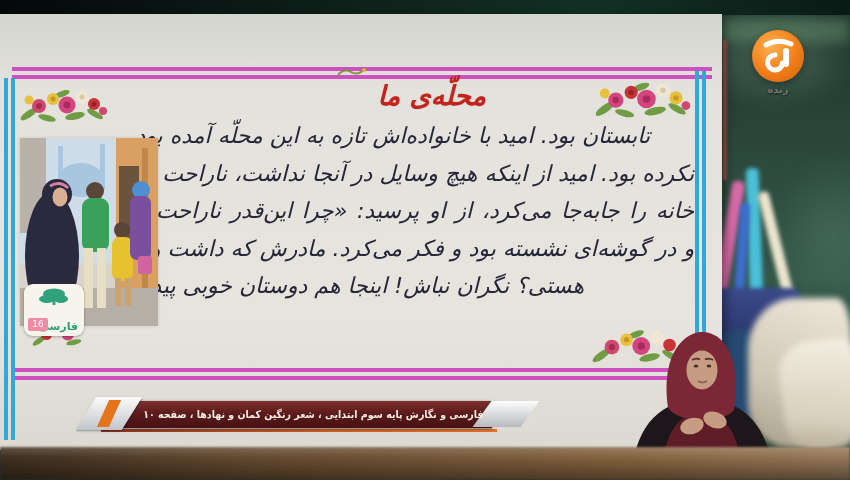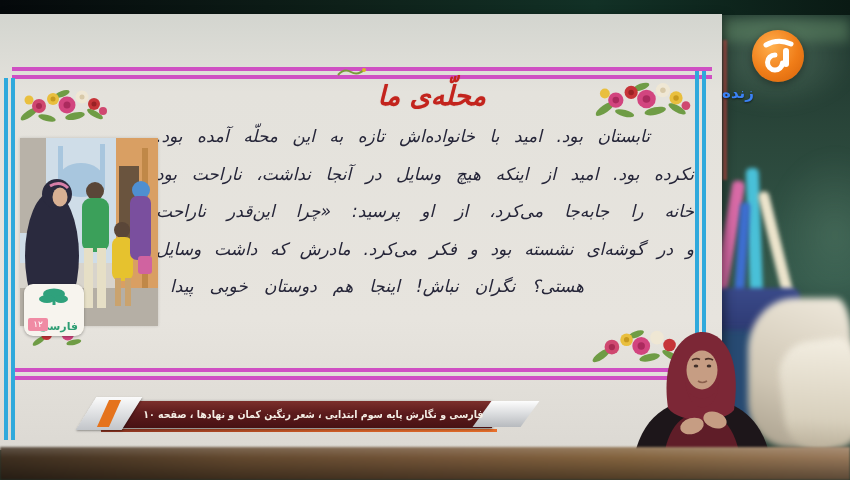--- a/index.html
+++ b/index.html
@@ -59,21 +59,21 @@
   .fl-tr{right:30px;top:62px;width:102px;height:46px;}
   .fl-br{right:38px;top:310px;width:96px;height:44px;}
   .fl-bl{left:30px;top:304px;width:68px;height:32px;}
 
   .lesson-title{position:absolute;top:66px;right:236px;font-size:27px;font-weight:bold;
                 font-style:italic;color:#c3241d;direction:rtl;letter-spacing:1px;
                 text-shadow:0 0 1px rgba(195,36,29,.4);}
   .ornament{position:absolute;top:52px;right:352px;width:34px;height:14px;}
 
   .lesson-text{position:absolute;left:156px;right:28px;top:104px;direction:rtl;}
-  .line{height:37.5px;line-height:36px;font-size:17px;font-style:italic;color:#262639;
+  .line{height:37.5px;line-height:36px;font-size:22px;font-style:italic;color:#262639;
         text-align:justify;text-align-last:justify;white-space:nowrap;}
   .line.first{padding-right:44px;}
   .line.last{padding:0 110px 0 14px;}
 
   
   .illustration{position:absolute;left:20px;top:124px;width:138px;height:188px;
                 filter:blur(.6px);box-shadow:0 0 3px rgba(0,0,0,.15);}
   
   .badge{position:absolute;left:24px;top:270px;width:60px;height:52px;background:#f7f4ee;
          border-radius:9px;box-shadow:0 1px 3px rgba(0,0,0,.3);}
@@ -120,22 +120,22 @@
   .chk-lower::after{content:"";position:absolute;left:21px;top:3px;width:11px;height:27px;
         background:#fafafa;transform:skewX(10deg);}
   .ring{position:absolute;right:-14px;top:-5px;width:38px;height:38px;border-radius:50%;
         background:radial-gradient(circle,#fdf8ef 0 31%,#e8821f 38% 78%,#c9660d 100%);
         box-shadow:0 0 8px rgba(255,170,60,.75);}
 
   
   .logo{position:absolute;left:752px;top:30px;width:52px;height:52px;border-radius:50%;
         background:radial-gradient(circle at 38% 32%,#ffb04e,#f07d18 55%,#d5620a);
         box-shadow:0 2px 8px rgba(0,0,0,.4);}
-  .live{position:absolute;left:710px;top:84px;width:56px;text-align:center;color:#3b82f6;
-        font-size:15px;font-weight:bold;direction:rtl;text-shadow:0 1px 2px rgba(0,0,0,.6);}
+  .live{position:absolute;left:750px;top:84px;width:56px;text-align:center;color:#737373;
+        font-size:10px;font-weight:bold;direction:rtl;text-shadow:0 1px 2px rgba(0,0,0,.6);}
 </style>
 </head>
 <body>
 
 <div id="stage">
 
   <div class="board"></div>
   <div class="smudge s1"></div>
   <div class="smudge s2"></div>
   <div class="chalk-band"></div>
@@ -278,21 +278,21 @@
     </svg>
 
     <div class="badge">
       <svg class="tree" width="36" height="20" viewBox="0 0 36 20">
         <ellipse cx="18" cy="7" rx="11" ry="5.5" fill="#2fa17c"></ellipse>
         <ellipse cx="11" cy="12" rx="8" ry="4" fill="#2fa17c"></ellipse>
         <ellipse cx="25" cy="12" rx="7" ry="4" fill="#2fa17c"></ellipse>
         <rect x="16.5" y="12" width="3" height="6" fill="#2fa17c"></rect>
       </svg>
       <span class="label">فارسی</span>
-      <span class="pnum">۱۲</span>
+      <span class="pnum">16</span>
     </div>
   </div>
   <div class="page-edge"></div>
 
   <svg class="interpreter" viewBox="0 0 168 150">
     <path d="M14,150 C18,102 44,78 84,76 C124,78 150,102 154,150 Z" fill="#1d161a"></path>
     <path d="M44,150 C47,106 62,92 84,90 C106,92 120,107 124,150 Z" fill="#5f1d28"></path>
     <path d="M50,86 C42,30 68,10 84,10 C104,10 124,32 116,88 C104,102 62,102 50,86 Z" fill="#7c2736"></path>
     <ellipse cx="84" cy="48" rx="15.5" ry="19.5" fill="#c69d83"></ellipse>
     <ellipse cx="78" cy="44" rx="2.3" ry="1.5" fill="#42302a"></ellipse>

